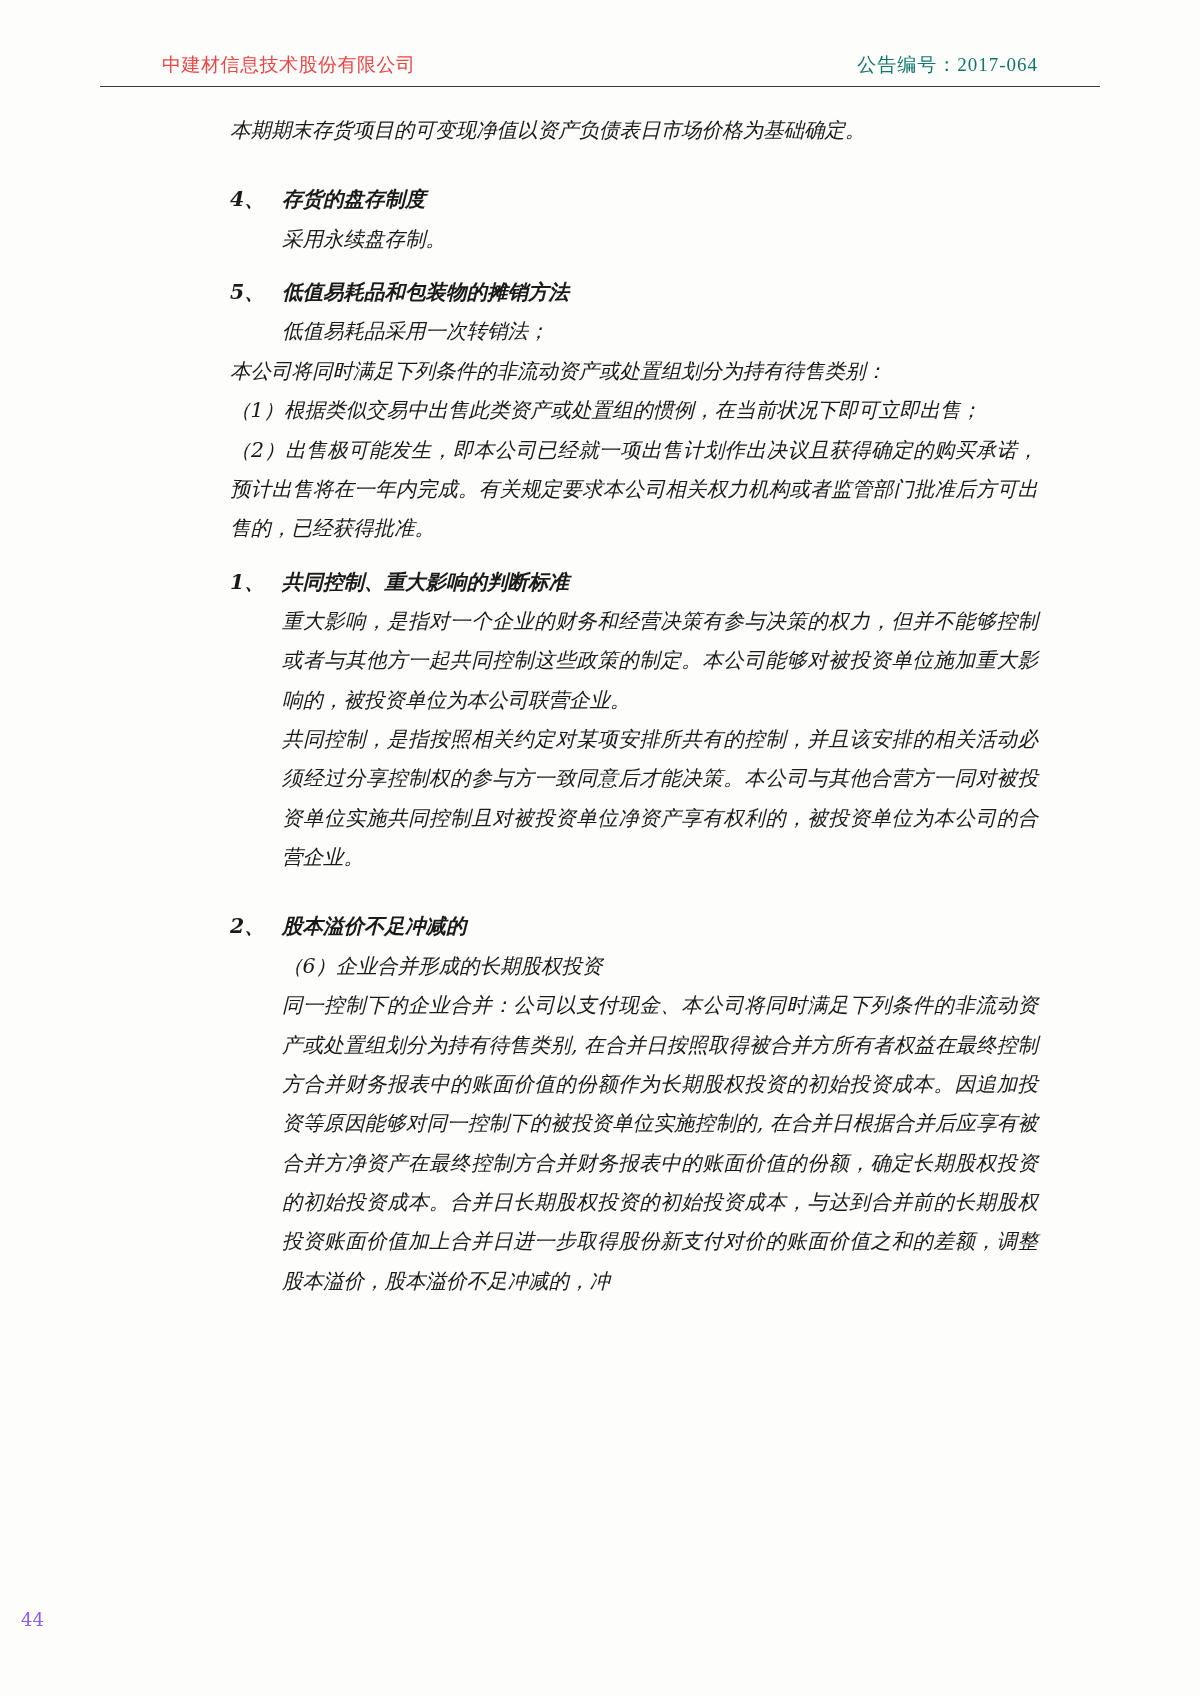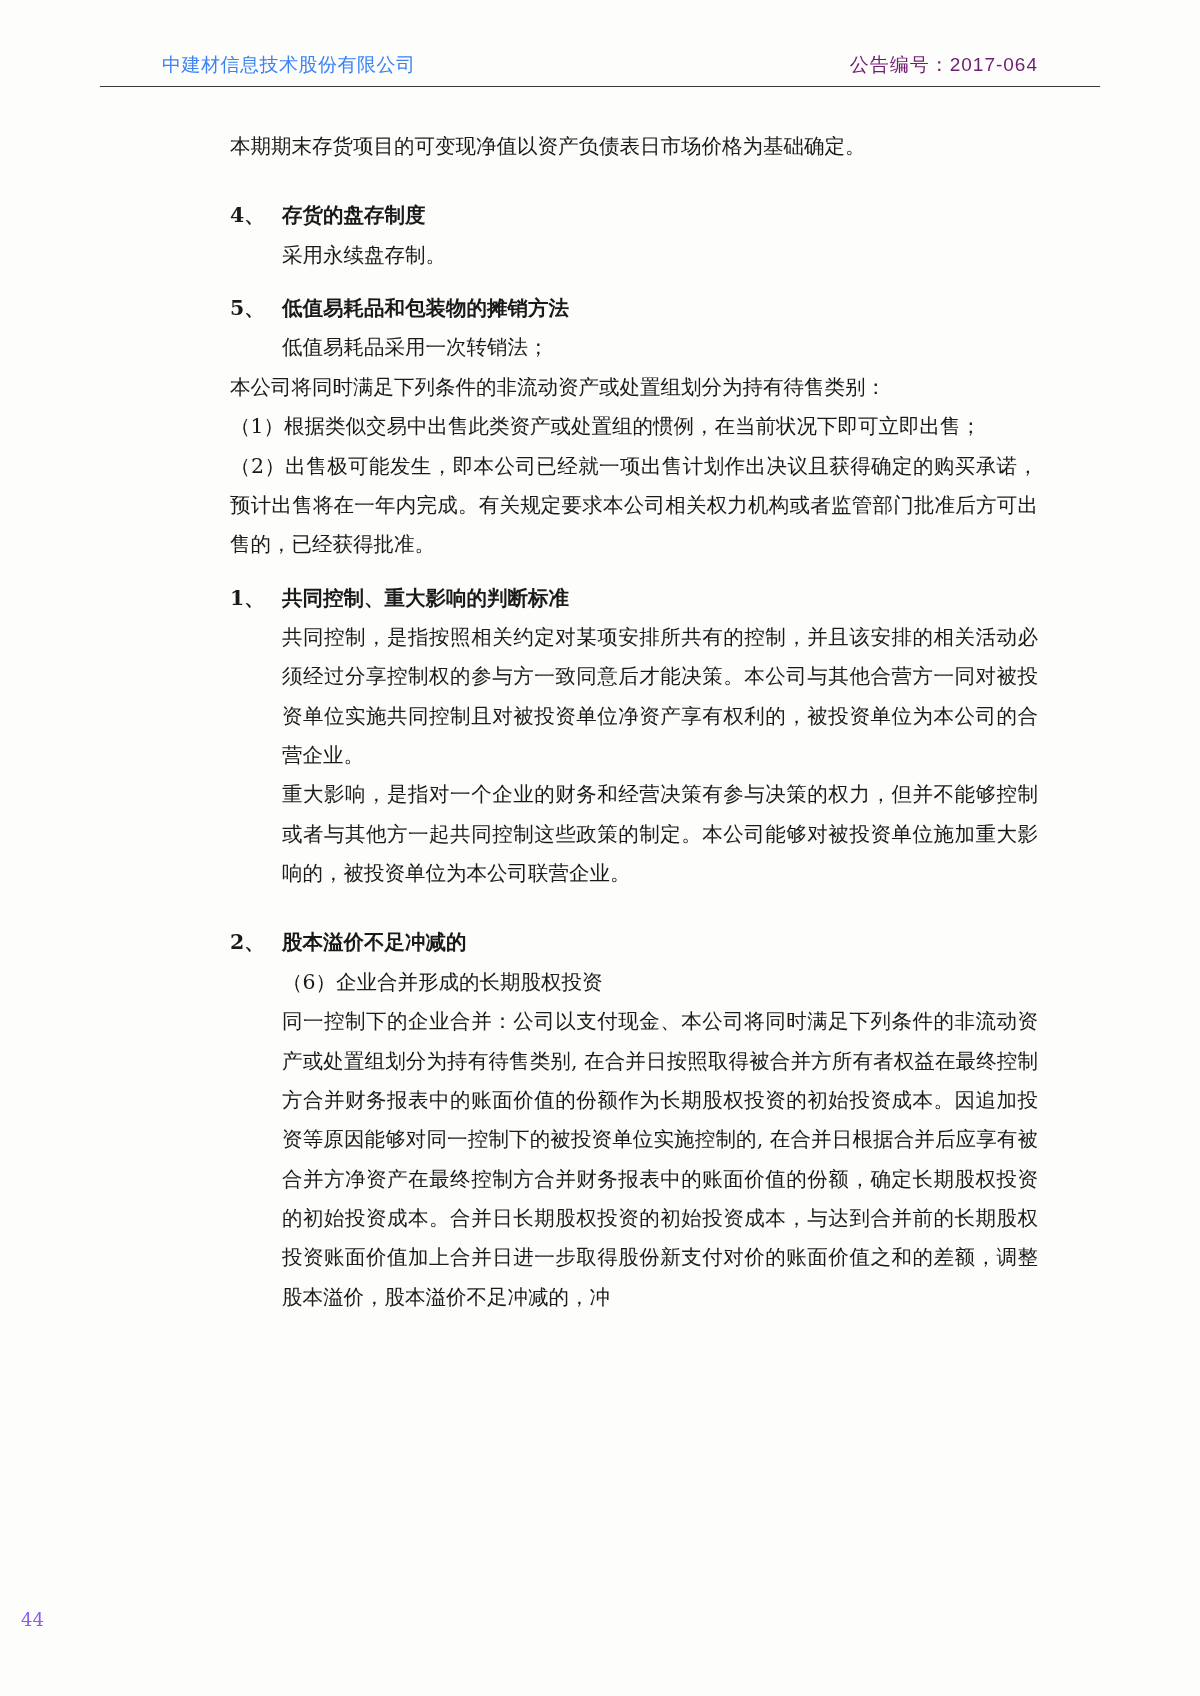--- a/index.html
+++ b/index.html
@@ -25,33 +25,34 @@
     display: flex;
     justify-content: space-between;
     align-items: flex-end;
     font-size: 19px;
     letter-spacing: 0.5px;
     padding: 0 62px 8px 62px;
     border-bottom: 1.5px solid #3a3a3a;
   }
   .header-left {
     font-family: "DejaVu Serif", "Liberation Serif", serif;
-    color: #3b82f6;
+    color: #ef4444;
   }
   .header-right {
-    font-family: Liberation Sans, sans-serif;
-    color: #701a75;
+    font-family: Liberation Serif, serif;
+    color: #0f766e;
     letter-spacing: 1px;
   }
   
   .content {
-    margin-top: 40px;
+    margin-top: 24px;
     padding: 0 62px 0 62px;
     font-size: 20.5px;
     line-height: 1.92;
+    font-style: italic;
   }
   .para {
     margin: 0 0 4px 0;
     text-align: justify;
   }
 
   .section-head {
     display: flex;
     align-items: flex-start;
     font-weight: bold;
@@ -134,22 +135,22 @@
 
     <p class="para body-text-l1">本公司将同时满足下列条件的非流动资产或处置组划分为持有待售类别：</p>
     <p class="para body-text-l1">（1）根据类似交易中出售此类资产或处置组的惯例，在当前状况下即可立即出售；</p>
     <p class="para body-text-l1">（2）出售极可能发生，即本公司已经就一项出售计划作出决议且获得确定的购买承诺，预计出售将在一年内完成。有关规定要求本公司相关权力机构或者监管部门批准后方可出售的，已经获得批准。</p>
 
 
     <div class="sub-head">
       <span class="num">1、</span>
       <span class="ttl">共同控制、重大影响的判断标准</span>
     </div>
+    <p class="para body-text">重大影响，是指对一个企业的财务和经营决策有参与决策的权力，但并不能够控制或者与其他方一起共同控制这些政策的制定。本公司能够对被投资单位施加重大影响的，被投资单位为本公司联营企业。</p>
     <p class="para body-text">共同控制，是指按照相关约定对某项安排所共有的控制，并且该安排的相关活动必须经过分享控制权的参与方一致同意后才能决策。本公司与其他合营方一同对被投资单位实施共同控制且对被投资单位净资产享有权利的，被投资单位为本公司的合营企业。</p>
-    <p class="para body-text">重大影响，是指对一个企业的财务和经营决策有参与决策的权力，但并不能够控制或者与其他方一起共同控制这些政策的制定。本公司能够对被投资单位施加重大影响的，被投资单位为本公司联营企业。</p>
 
     <div class="gap-md"></div>
 
     <div class="sub-head">
       <span class="num">2、</span>
       <span class="ttl">股本溢价不足冲减的</span>
     </div>
     <p class="para body-text">（6）企业合并形成的长期股权投资</p>
     <p class="para body-text">同一控制下的企业合并：公司以支付现金、本公司将同时满足下列条件的非流动资产或处置组划分为持有待售类别, 在合并日按照取得被合并方所有者权益在最终控制方合并财务报表中的账面价值的份额作为长期股权投资的初始投资成本。因追加投资等原因能够对同一控制下的被投资单位实施控制的, 在合并日根据合并后应享有被合并方净资产在最终控制方合并财务报表中的账面价值的份额，确定长期股权投资的初始投资成本。合并日长期股权投资的初始投资成本，与达到合并前的长期股权投资账面价值加上合并日进一步取得股份新支付对价的账面价值之和的差额，调整股本溢价，股本溢价不足冲减的，冲</p>
 

